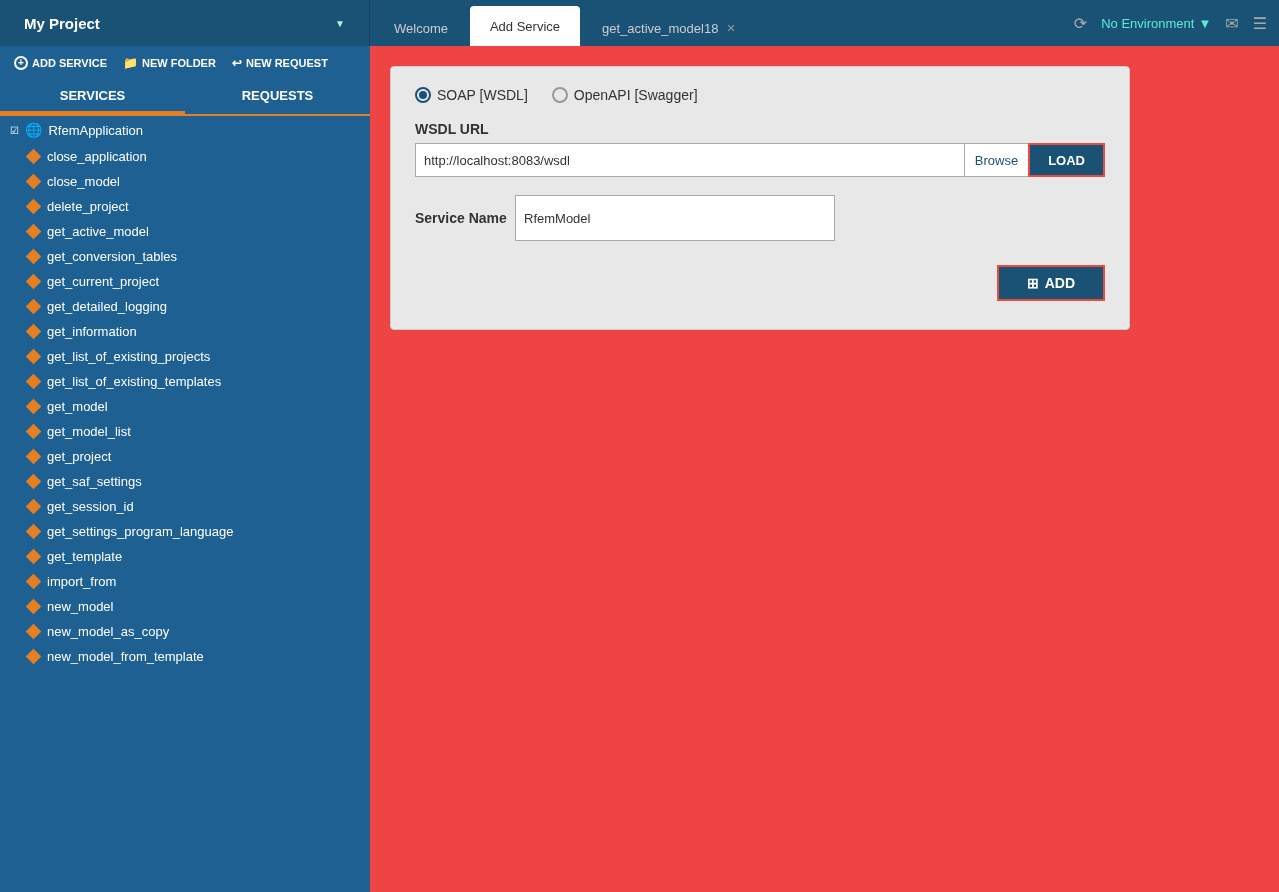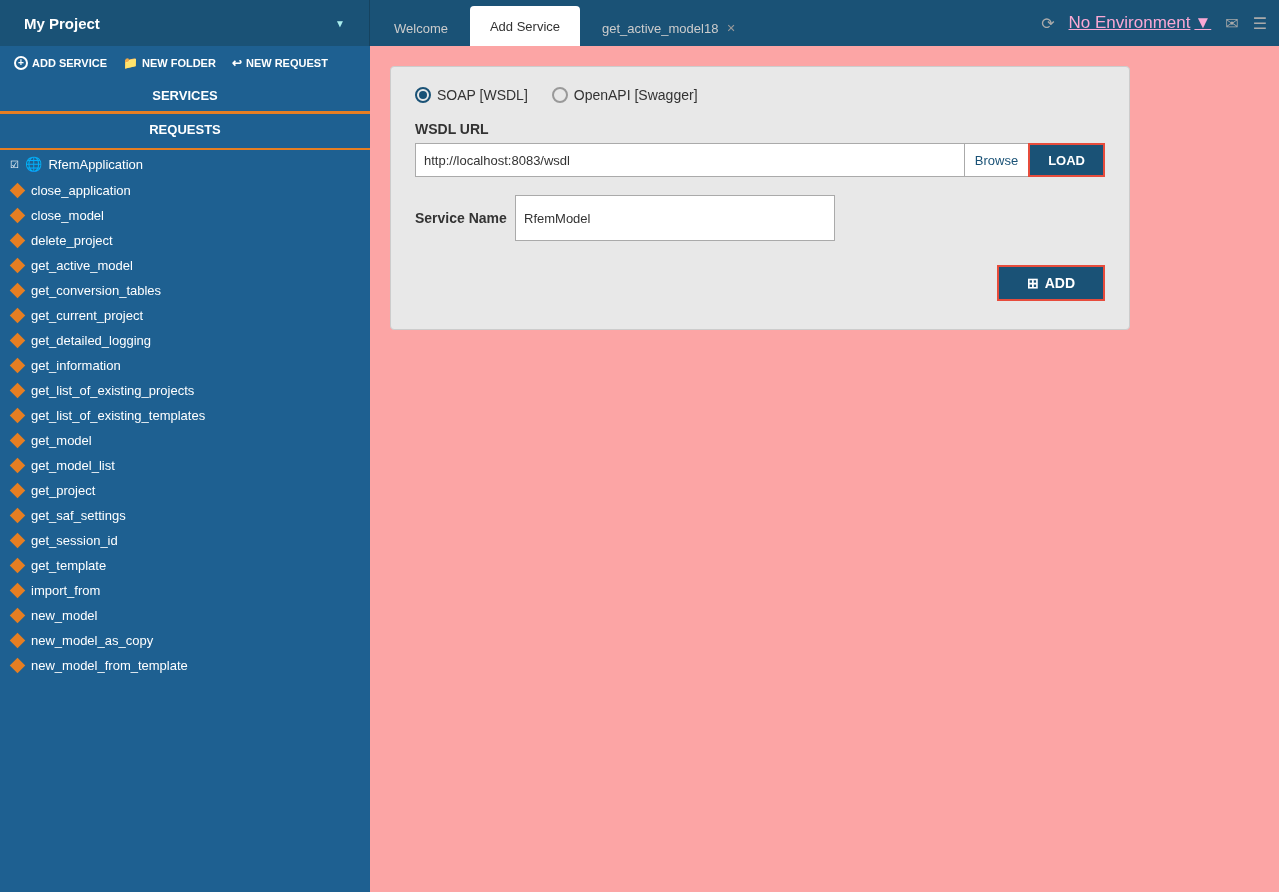--- a/index.html
+++ b/index.html
@@ -26,21 +26,21 @@
       background: #fff; color: #333; font-weight: 500; height: 40px;
     }
     .tab.welcome { color: #ccc; }
     .tab .tab-close { margin-left: 8px; color: #999; font-size: 11px; }
 
     .top-right {
       display: flex; align-items: center; margin-left: auto; padding-right: 12px; gap: 14px;
     }
     .refresh-icon, .msg-icon, .menu-icon { color: #aaa; font-size: 16px; cursor: pointer; }
     .env-selector {
-      display: flex; align-items: center; color: #f9a8d4; font-size: 17px; cursor: pointer; gap: 4px; text-decoration: underline;
+      display: flex; align-items: center; color: #5eead4; font-size: 13px; cursor: pointer; gap: 4px;
     }
 
     
     .main {
       display: flex; flex: 1; overflow: hidden;
     }
 
     
     .sidebar {
       width: 370px; background: #1e6091; flex-shrink: 0; display: flex; flex-direction: column; overflow: hidden;
@@ -52,52 +52,52 @@
       display: flex; align-items: center; gap: 4px; color: #fff; font-size: 11px; font-weight: bold;
       cursor: pointer; background: none; border: none; padding: 2px 4px; white-space: nowrap;
     }
     .sidebar-btn .icon-circle {
       width: 14px; height: 14px; border-radius: 50%; border: 2px solid #fff;
       display: flex; align-items: center; justify-content: center; font-size: 10px; line-height: 1;
     }
     .sidebar-btn .folder-icon, .sidebar-btn .req-icon { font-size: 12px; }
 
     .sidebar-tabs {
-      display: flex; border-bottom: 2px solid #e67e22; flex-shrink: 0; flex-direction: column;
+      display: flex; border-bottom: 2px solid #e67e22; flex-shrink: 0;
     }
     .sidebar-tab {
       flex: 1; text-align: center; padding: 8px; color: #fff; font-size: 13px; font-weight: bold;
       cursor: pointer; border-bottom: 3px solid transparent;
     }
     .sidebar-tab.active { border-bottom: 3px solid #e67e22; }
 
     .sidebar-content { flex: 1; overflow-y: auto; padding-bottom: 10px; }
     .sidebar-content::-webkit-scrollbar { width: 6px; }
     .sidebar-content::-webkit-scrollbar-track { background: #1e6091; }
     .sidebar-content::-webkit-scrollbar-thumb { background: #154360; border-radius: 3px; }
 
     .tree-item-root {
       display: flex; align-items: center; gap: 6px; padding: 6px 10px; color: #fff; cursor: pointer;
       font-size: 13px;
     }
     .tree-item-root .globe-icon { color: #3498db; font-size: 14px; }
     .tree-item-root .check-icon { color: #fff; font-size: 10px; }
 
     .tree-item {
-      display: flex; align-items: center; gap: 8px; padding: 5px 10px 5px 12px;
+      display: flex; align-items: center; gap: 8px; padding: 5px 10px 5px 28px;
       color: #fff; cursor: pointer; font-size: 13px;
     }
     .diamond-icon {
       width: 11px; height: 11px; background: #e67e22; transform: rotate(45deg);
       flex-shrink: 0; display: inline-block;
     }
 
     
     .content {
-      flex: 1; background: #fca5a5; padding: 20px; overflow-y: auto;
+      flex: 1; background: #ef4444; padding: 20px; overflow-y: auto;
     }
 
     .form-panel {
       background: #e8e8e8; border: 1px solid #ccc; border-radius: 4px; padding: 20px 24px 28px 24px;
       max-width: 740px;
     }
 
     
     .radio-row {
       display: flex; align-items: center; gap: 24px; margin-bottom: 18px;
@@ -277,20 +277,24 @@
       <div class="tree-item">
         <span class="diamond-icon"></span>
         <span>get_saf_settings</span>
       </div>
       <div class="tree-item">
         <span class="diamond-icon"></span>
         <span>get_session_id</span>
       </div>
       <div class="tree-item">
         <span class="diamond-icon"></span>
+        <span>get_settings_program_language</span>
+      </div>
+      <div class="tree-item">
+        <span class="diamond-icon"></span>
         <span>get_template</span>
       </div>
       <div class="tree-item">
         <span class="diamond-icon"></span>
         <span>import_from</span>
       </div>
       <div class="tree-item">
         <span class="diamond-icon"></span>
         <span>new_model</span>
       </div>

